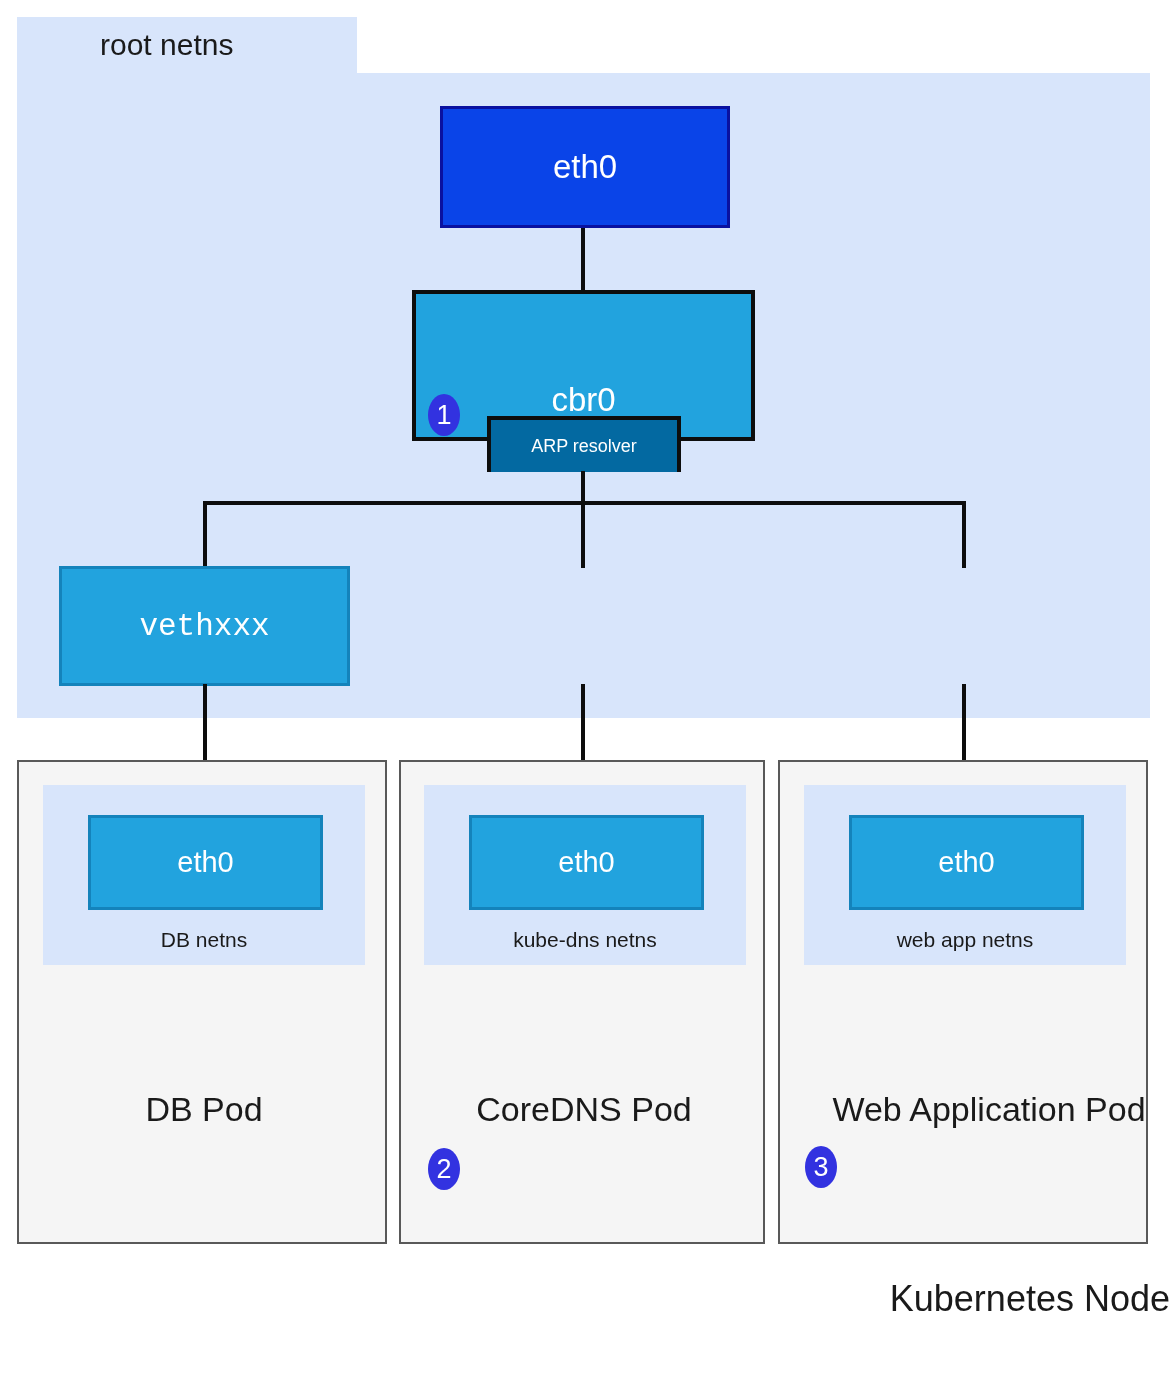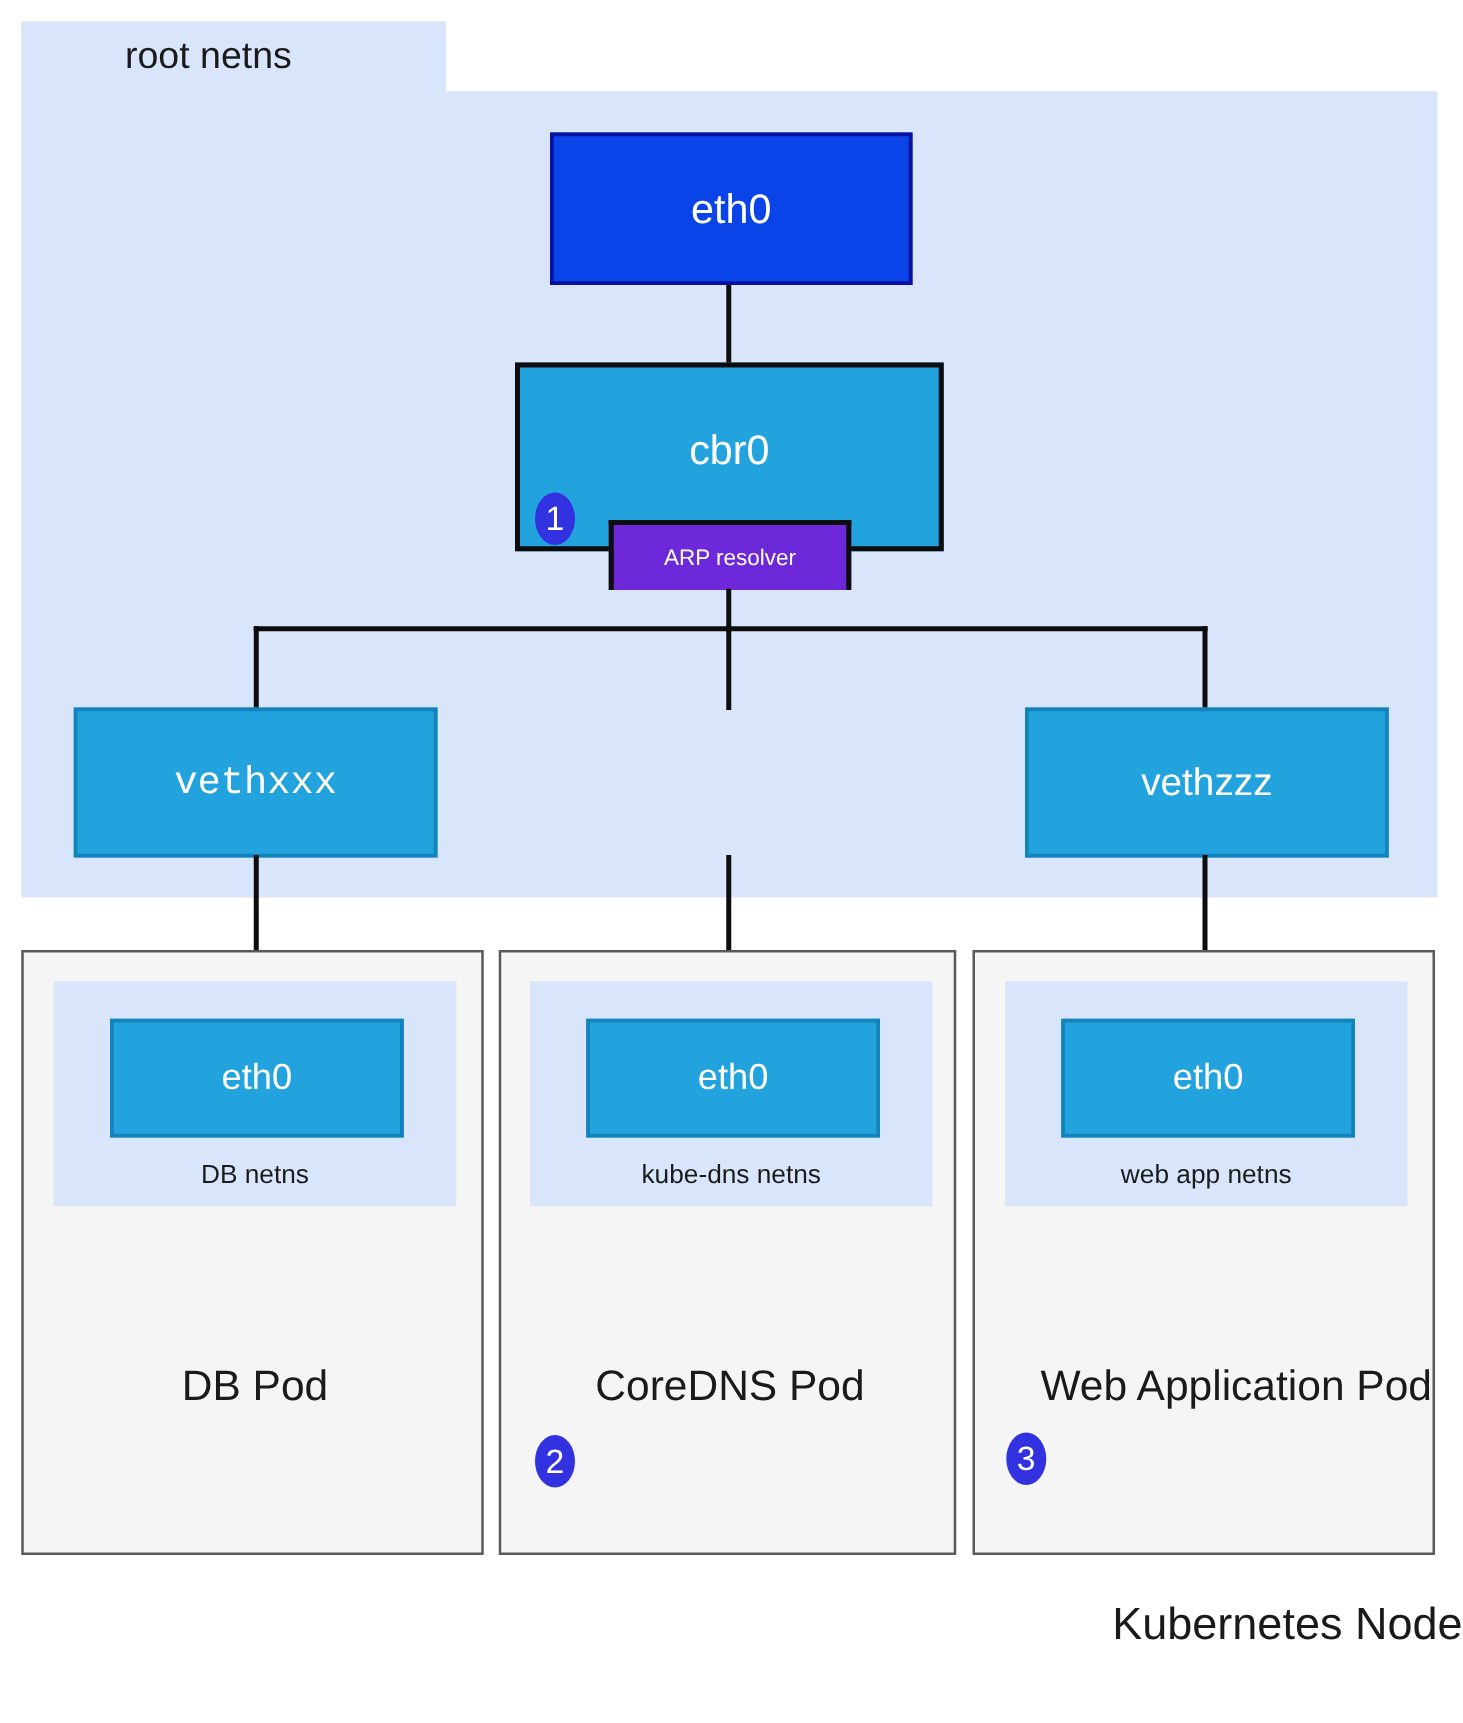--- a/index.html
+++ b/index.html
@@ -69,24 +69,24 @@
   .node-eth0-top {
     background: #0a44e8;
     border: 3px solid #0a11a0;
     font-size: 33px;
   }
   .node-cbr0 {
     background: #22a3de;
     border: 4px solid #0d0d0d;
     font-size: 33px;
     align-items: flex-start;
-    padding-top: 47px;
+    padding-top: 87px;
   }
   .node-arp {
-    background: #6d28d9;
+    background: #0369a1;
     font-size: 18px;
     border-top: 4px solid #0d0d0d;
     border-left: 4px solid #0d0d0d;
     border-right: 4px solid #0d0d0d;
     border-bottom: none;
   }
   .node-veth {
     background: #22a3de;
     border: 3px solid #1483bb;
     font-size: 31px;
@@ -184,23 +184,20 @@
 
   <div class="line hline" style="left:203px; top:501px; width:763px;"></div>
 
   <div class="line vline" style="left:203px; top:501px; height:67px;"></div>
   <div class="line vline" style="left:581px; top:501px; height:67px;"></div>
   <div class="line vline" style="left:962px; top:501px; height:67px;"></div>
 
   <div class="node node-veth" style="left:59px; top:566px; width:291px; height:120px;font-family:Liberation Mono, monospace;">
     <span>vethxxx</span>
   </div>
-  <div class="node node-veth" style="left:820px; top:566px; width:291px; height:120px;">
-    <span>vethzzz</span>
-  </div>
 
   <div class="line vline" style="left:203px; top:684px; height:128px;"></div>
   <div class="line vline" style="left:581px; top:684px; height:128px;"></div>
   <div class="line vline" style="left:962px; top:684px; height:128px;"></div>
 
   <div class="pod" style="left:17px; top:760px; width:370px; height:484px;">
     <div class="pod-netns" style="left:24px; top:23px; width:322px; height:180px;">
       <div class="node node-pod-eth0" style="left:45px; top:30px; width:235px; height:95px;">
         <span>eth0</span>
       </div>

